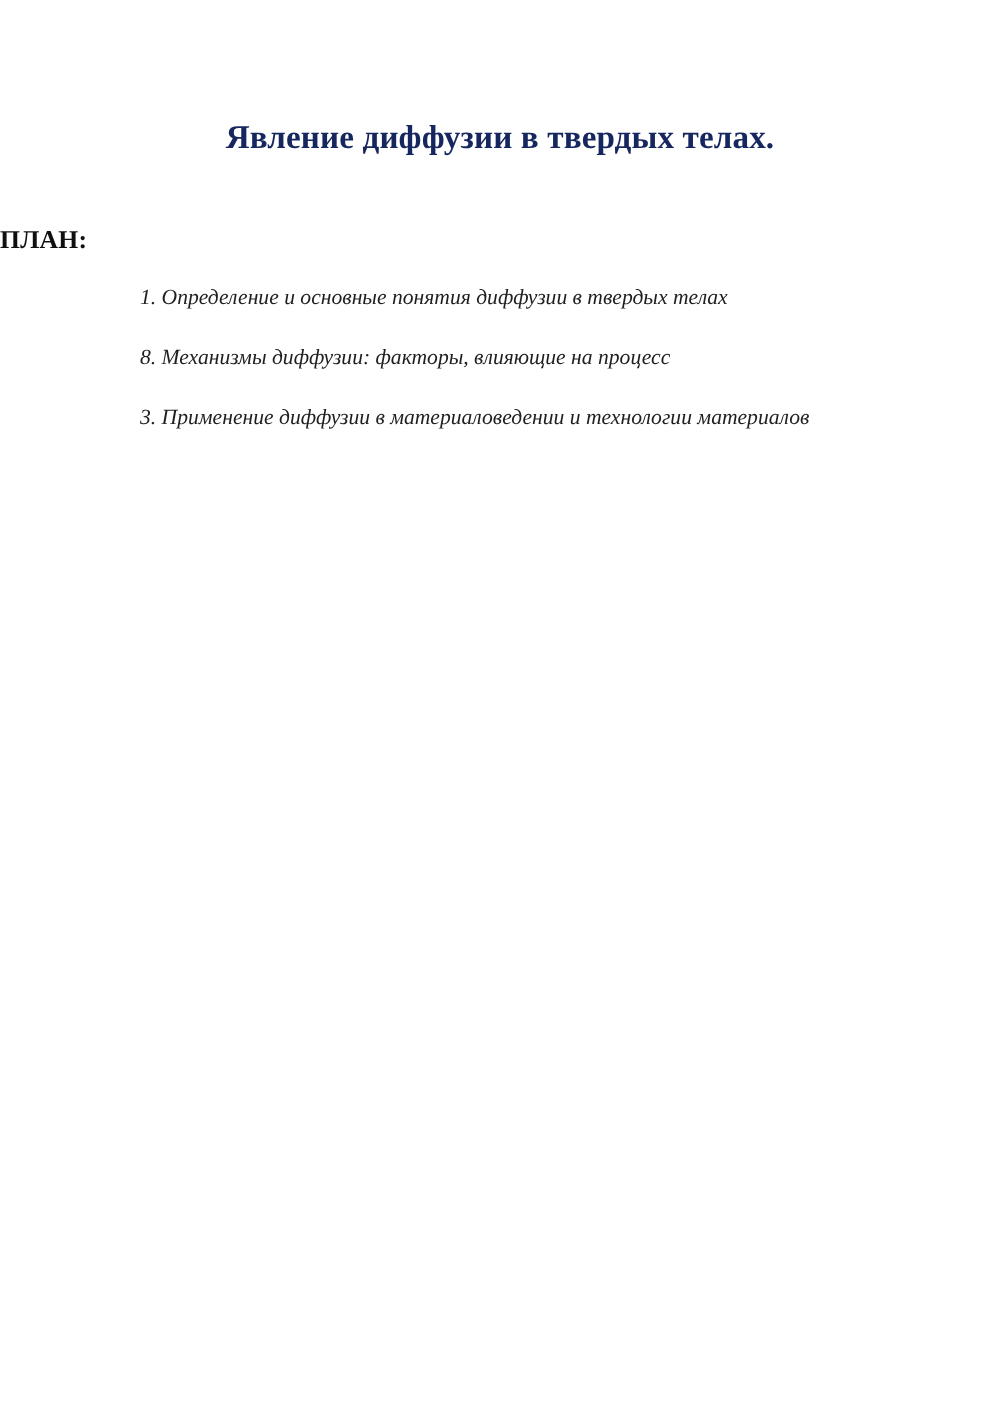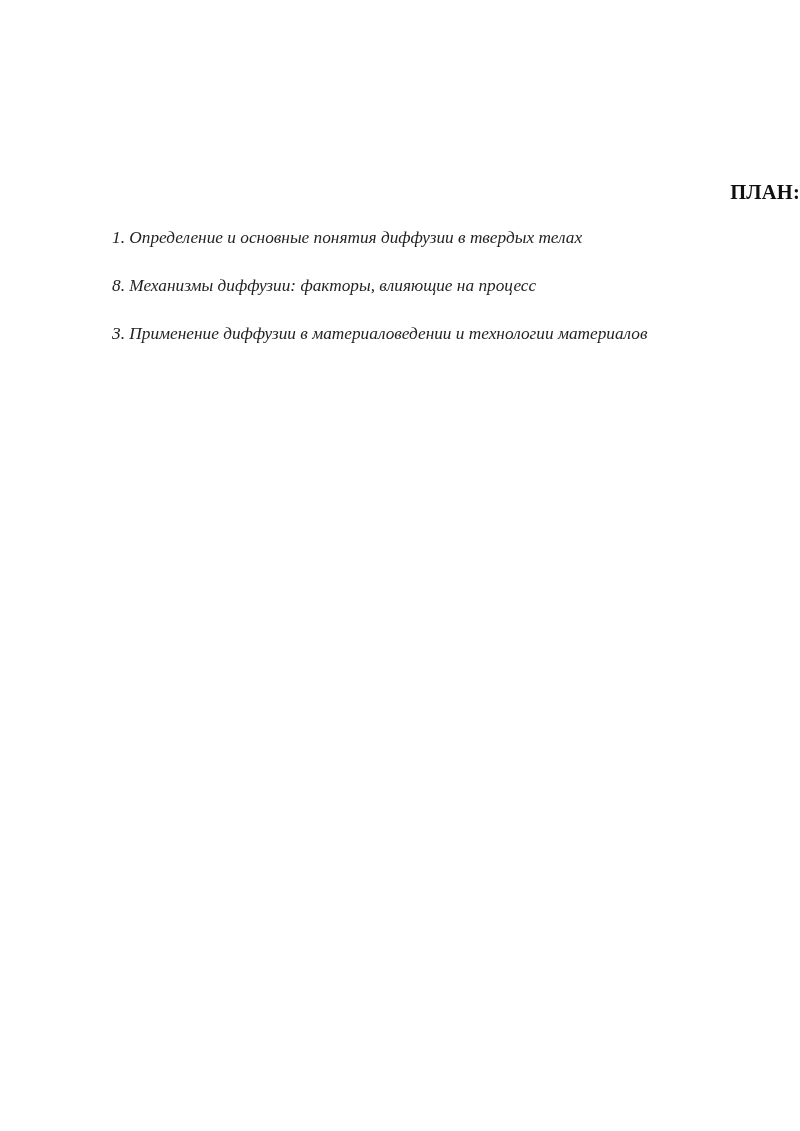--- a/index.html
+++ b/index.html
@@ -39,21 +39,21 @@
     letter-spacing: 0.1px;
     white-space: pre-wrap;
   }
 
   
   .plan-heading {
     position: absolute;
     left: 0;
     right: 0;
     top: 180px;
-    text-align: right;
+    text-align: left;
     font-family: "Liberation Serif", "DejaVu Serif", serif;
     font-size: 20.5px;
     font-weight: 700;
     line-height: 1.2;
     color: #101010;
     letter-spacing: 0.2px;
   }
 
   
   .plan-list {
@@ -88,20 +88,21 @@
     right: 0;
     top: 360px;
     bottom: 0;
   }
 </style>
 </head>
 <body>
 
 <div class="page">
 
+  <h1 class="doc-title">Явление диффузии в твердых телах.</h1>
 
   <div class="plan-heading">ПЛАН:</div>
 
   <ol class="plan-list">
     <li class="plan-item">1. Определение и основные понятия диффузии в твердых телах</li>
     <li class="plan-item">8. Механизмы диффузии: факторы, влияющие на процесс</li>
     <li class="plan-item">3. Применение диффузии в материаловедении и технологии материалов</li>
   </ol>
 
   <div class="page-body-blank"></div>

